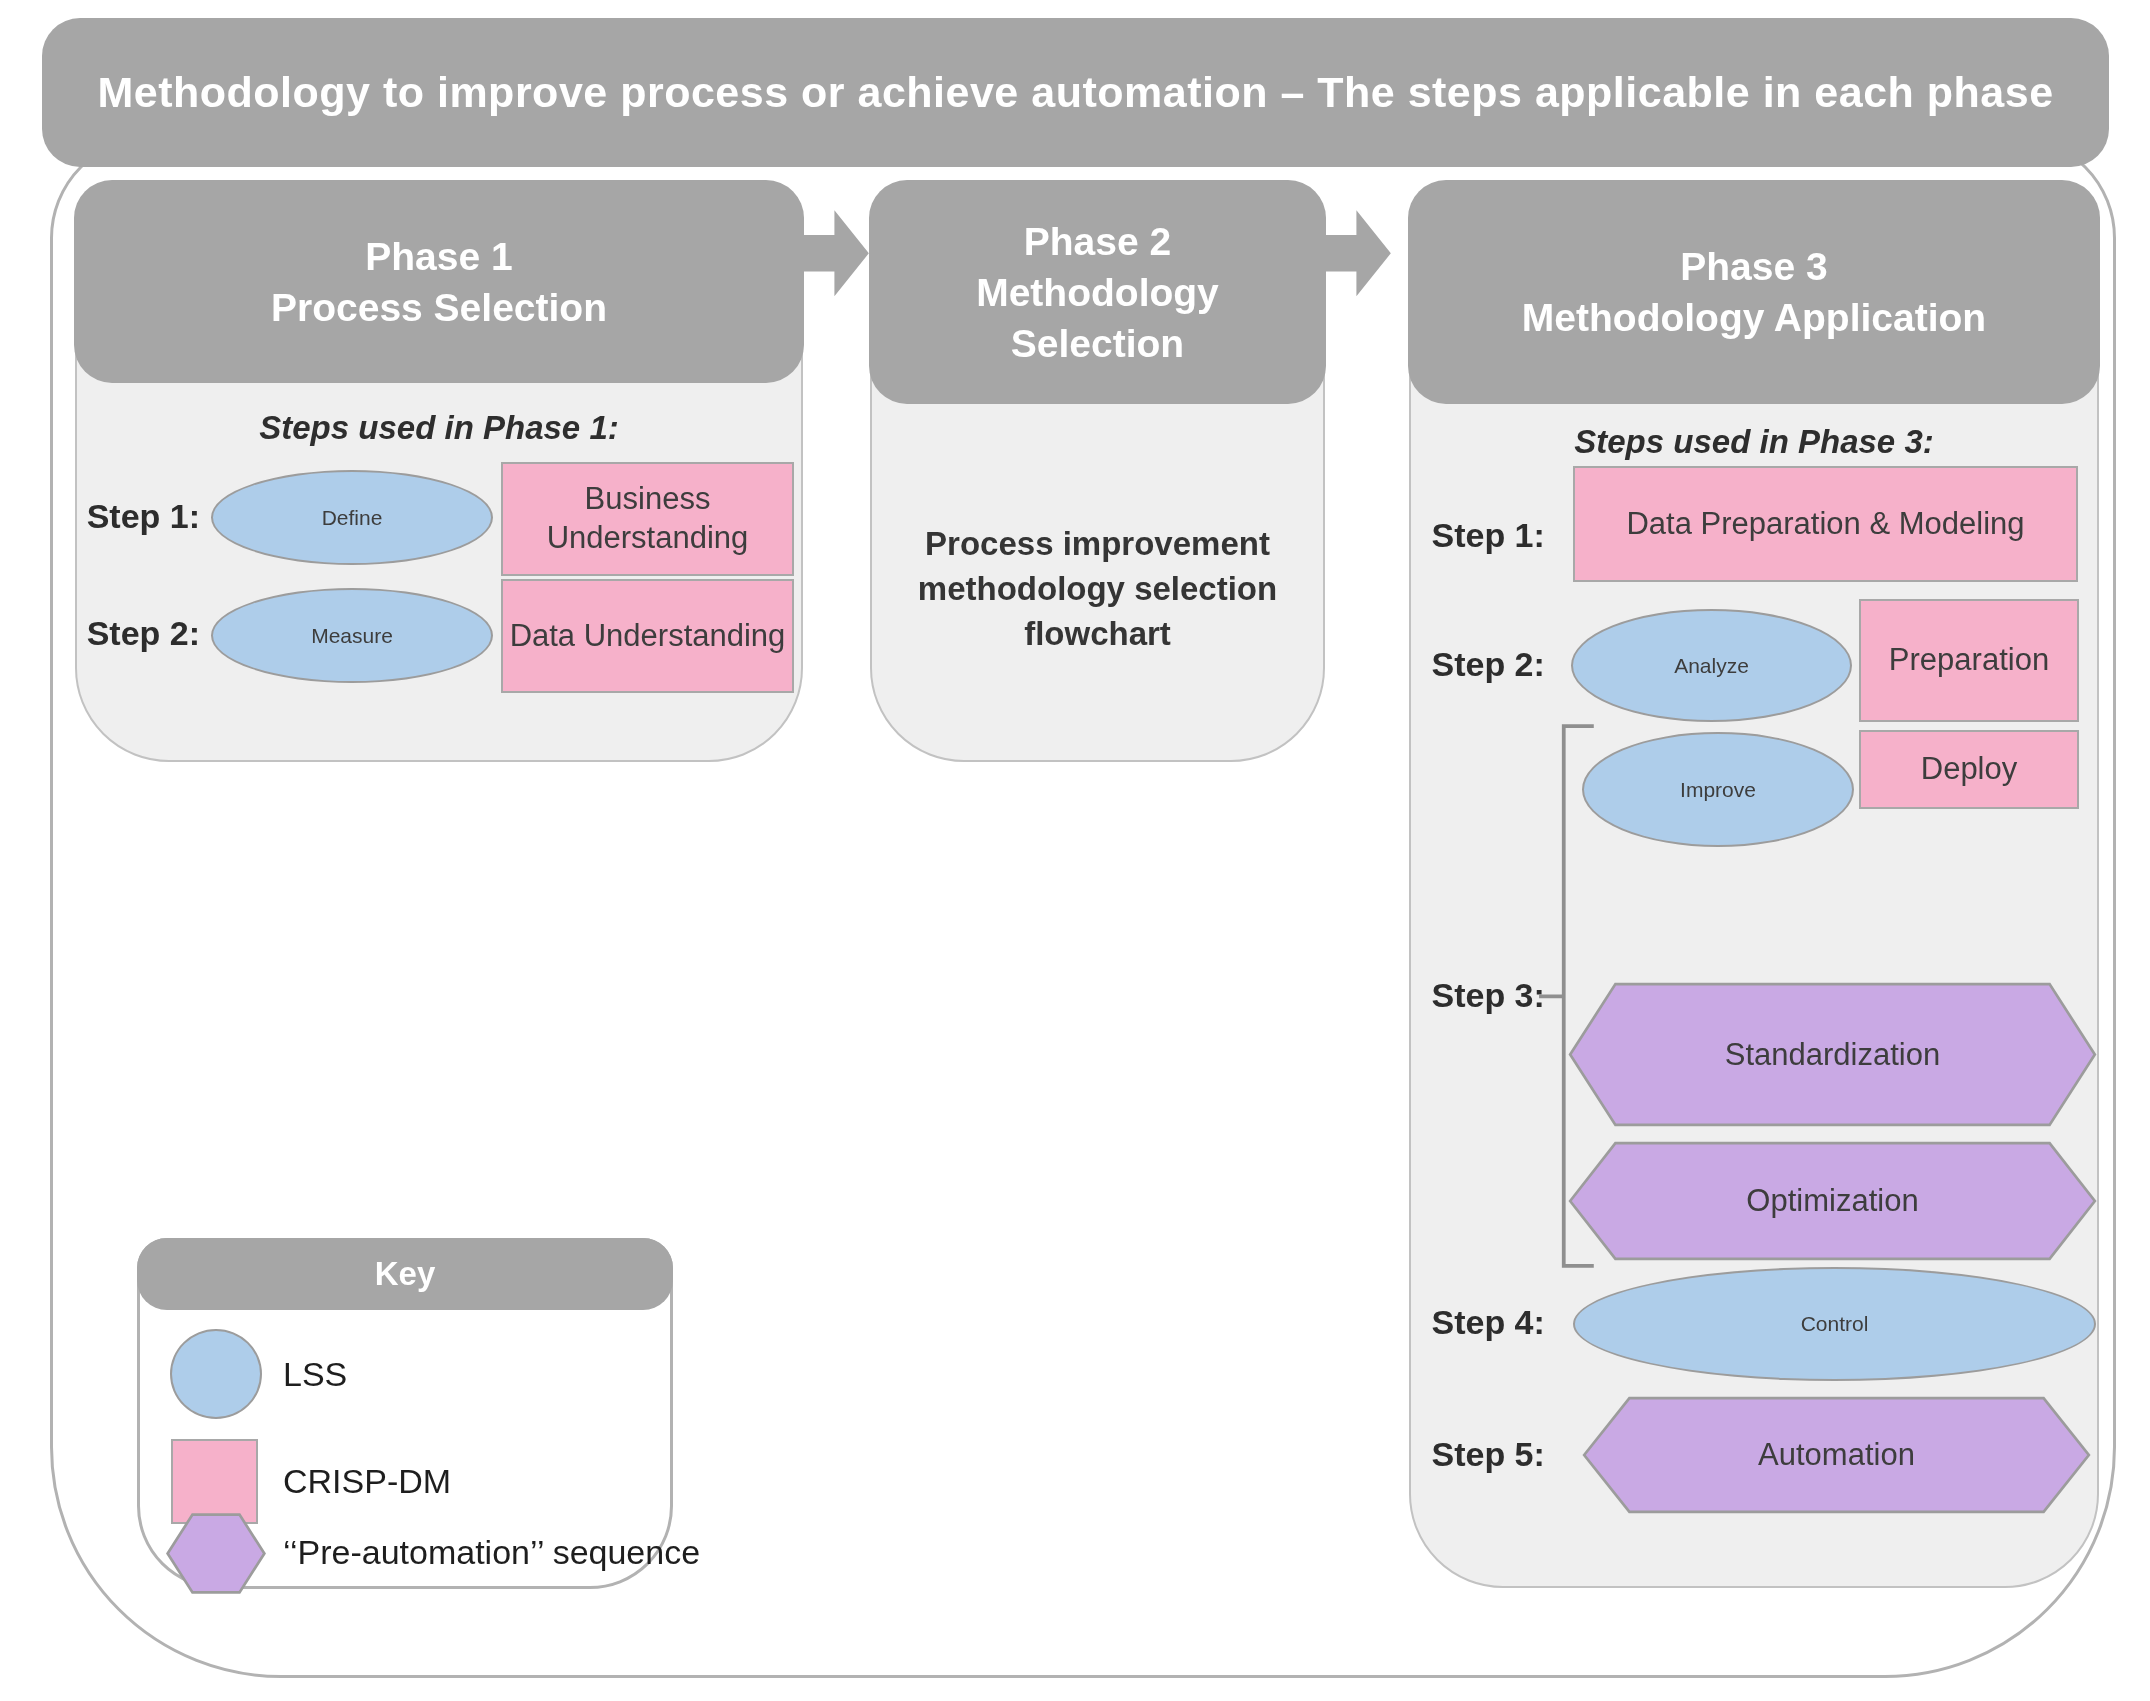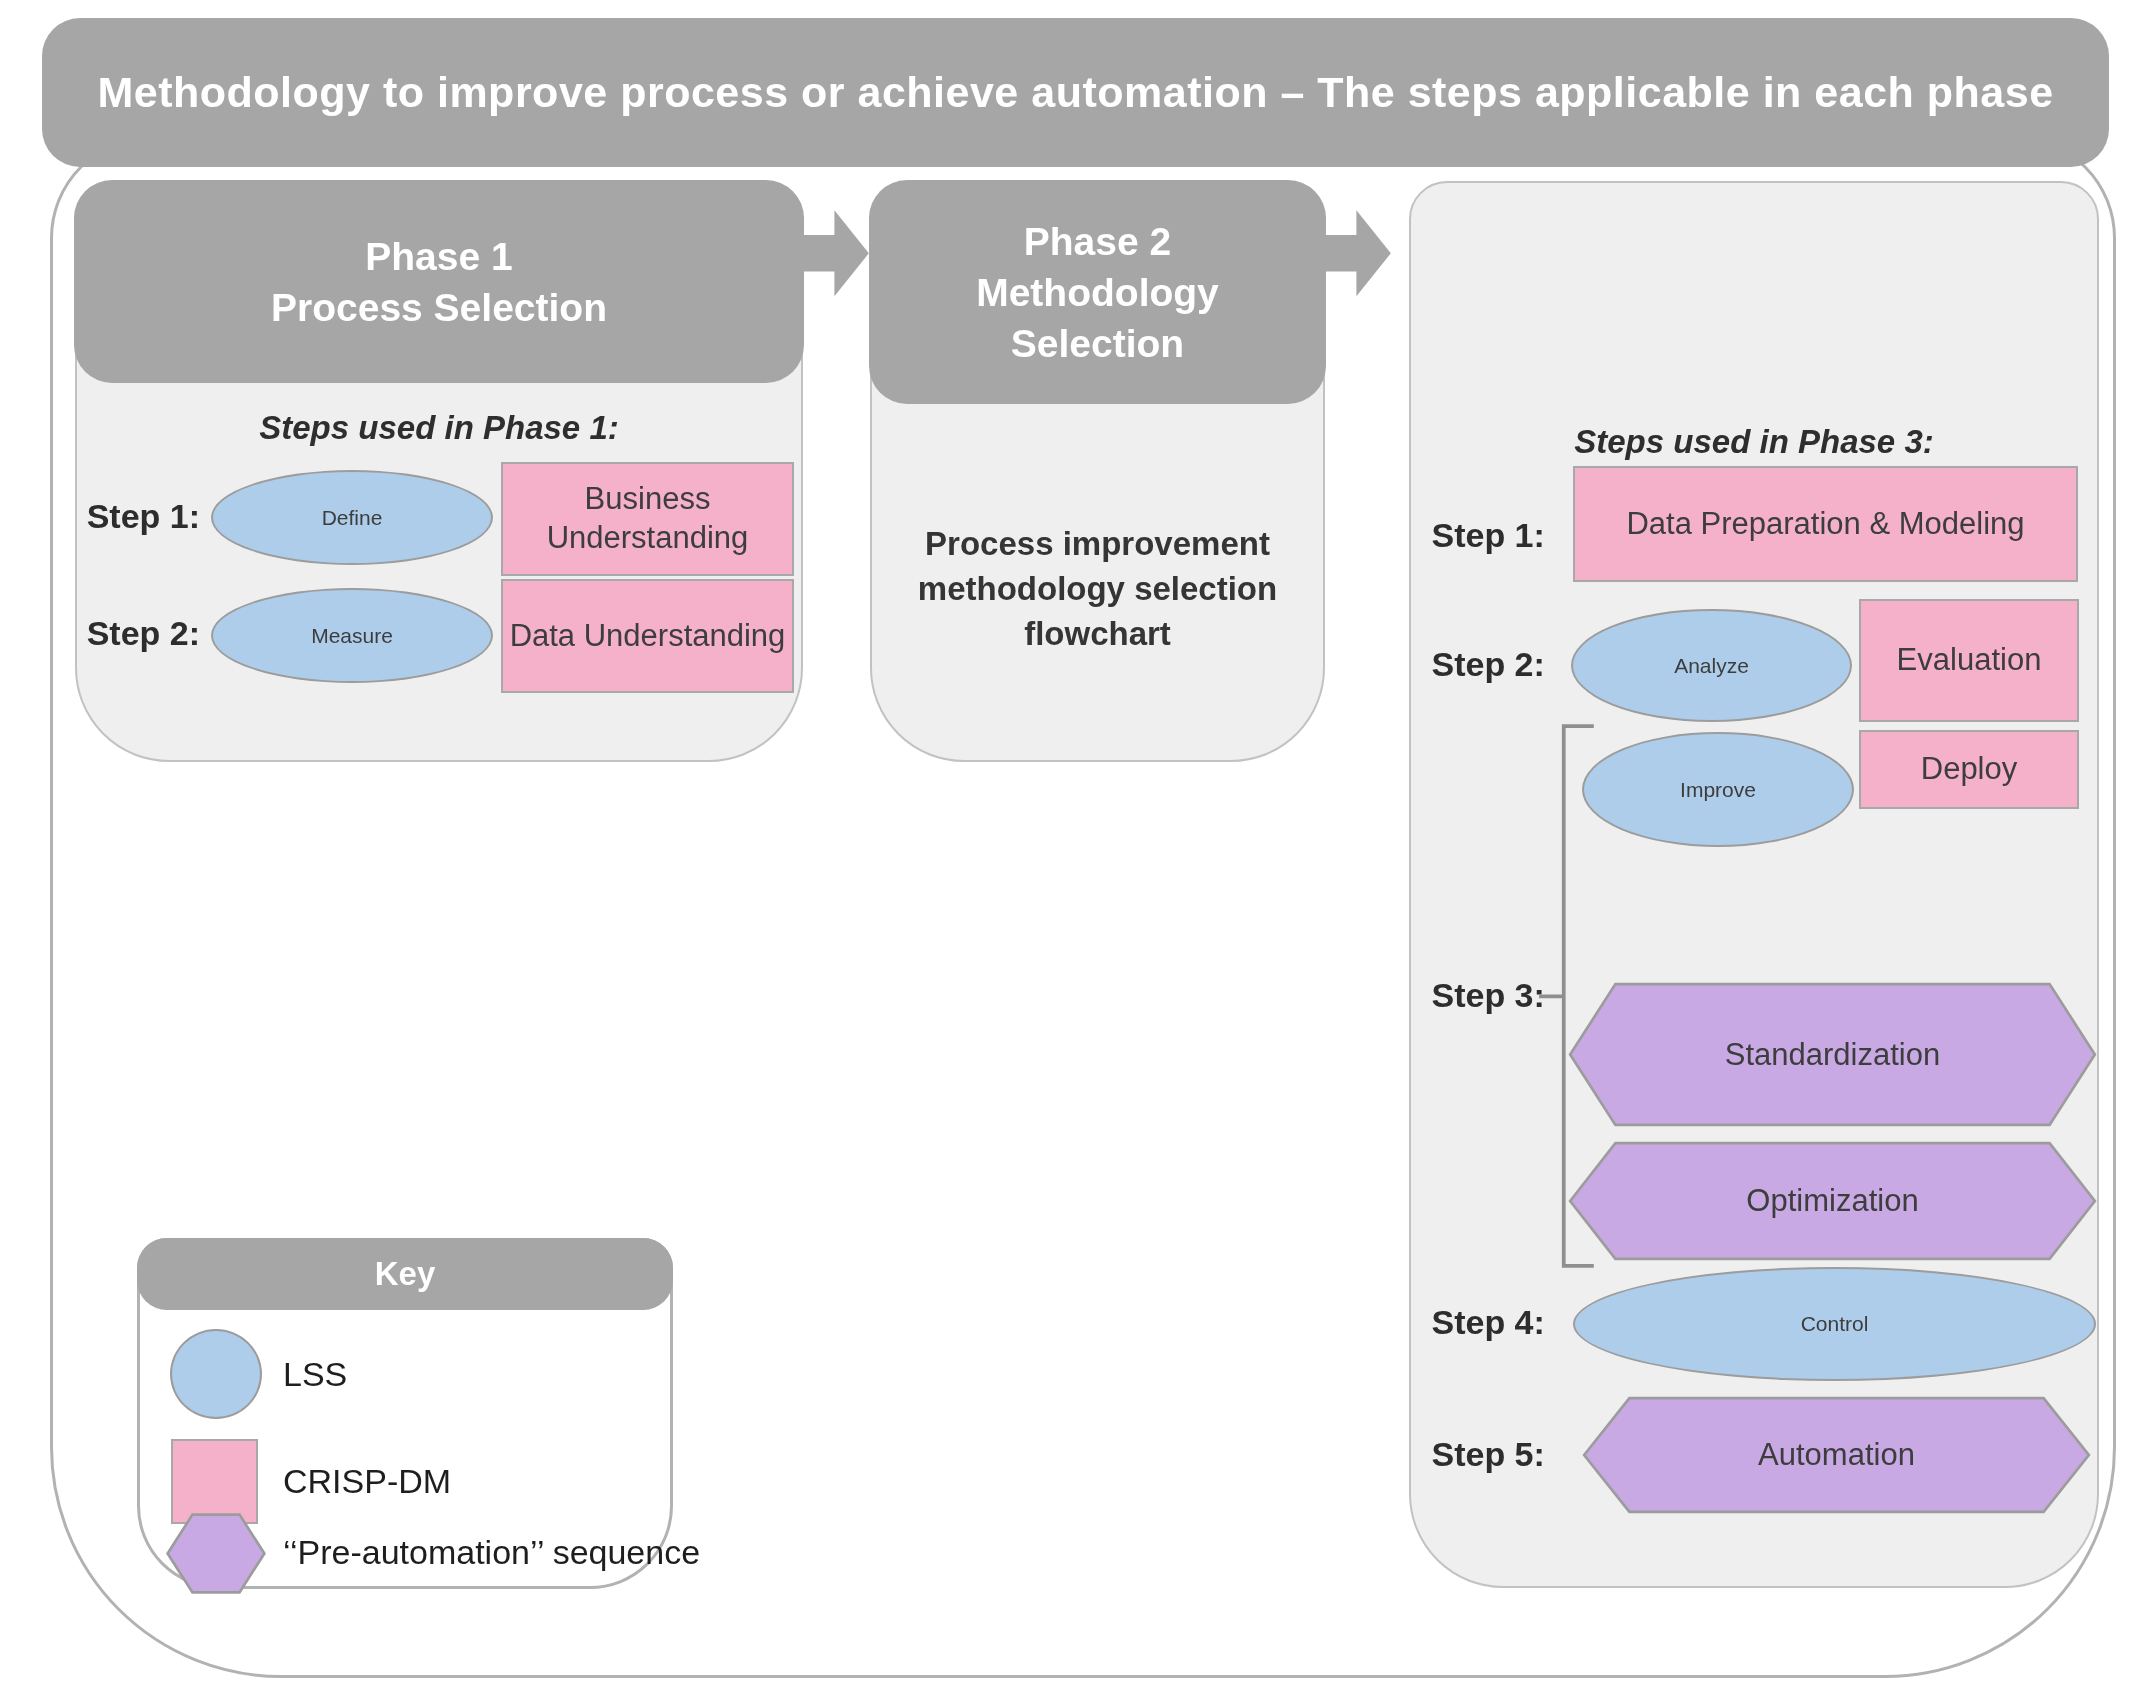--- a/index.html
+++ b/index.html
@@ -186,33 +186,37 @@
     <div class="p2-body">Process improvement methodology selection flowchart</div>
   </div>
 
   <div class="arrow arrow2">
     <svg viewBox="0 0 132 172" preserveAspectRatio="none">
       <polygon points="0,52 64,52 64,6 128,86 64,166 64,120 0,120" fill="#a6a6a6"></polygon>
     </svg>
   </div>
 
   <div class="phase phase3">
+    <div class="phase-header">
+      <div class="line">Phase 3</div>
+      <div class="line">Methodology Application</div>
+    </div>
     <div class="steps-title">Steps used in Phase 3:</div>
 
     <div class="step-label p3s1">Step 1:</div>
     <div class="crisp dataprep">
       <span>Data Preparation &amp; Modeling</span>
     </div>
 
     <div class="step-label p3s2">Step 2:</div>
     <div class="lss analyze">
       <span>Analyze</span>
     </div>
     <div class="crisp evaluation">
-      <span>Evaluation</span>
+      <span>Preparation</span>
     </div>
 
     <div class="step-label p3s3">Step 3:</div>
     <svg class="bracket-svg" viewBox="0 0 110 1015" preserveAspectRatio="none">
       <path d="M104,6 L48,6 L48,1009 L104,1009 M48,508 L2,508" fill="none" stroke="#8f8f8f" stroke-width="7"></path>
     </svg>
     <div class="lss improve">
       <span>Improve</span>
     </div>
     <div class="crisp deploy">

